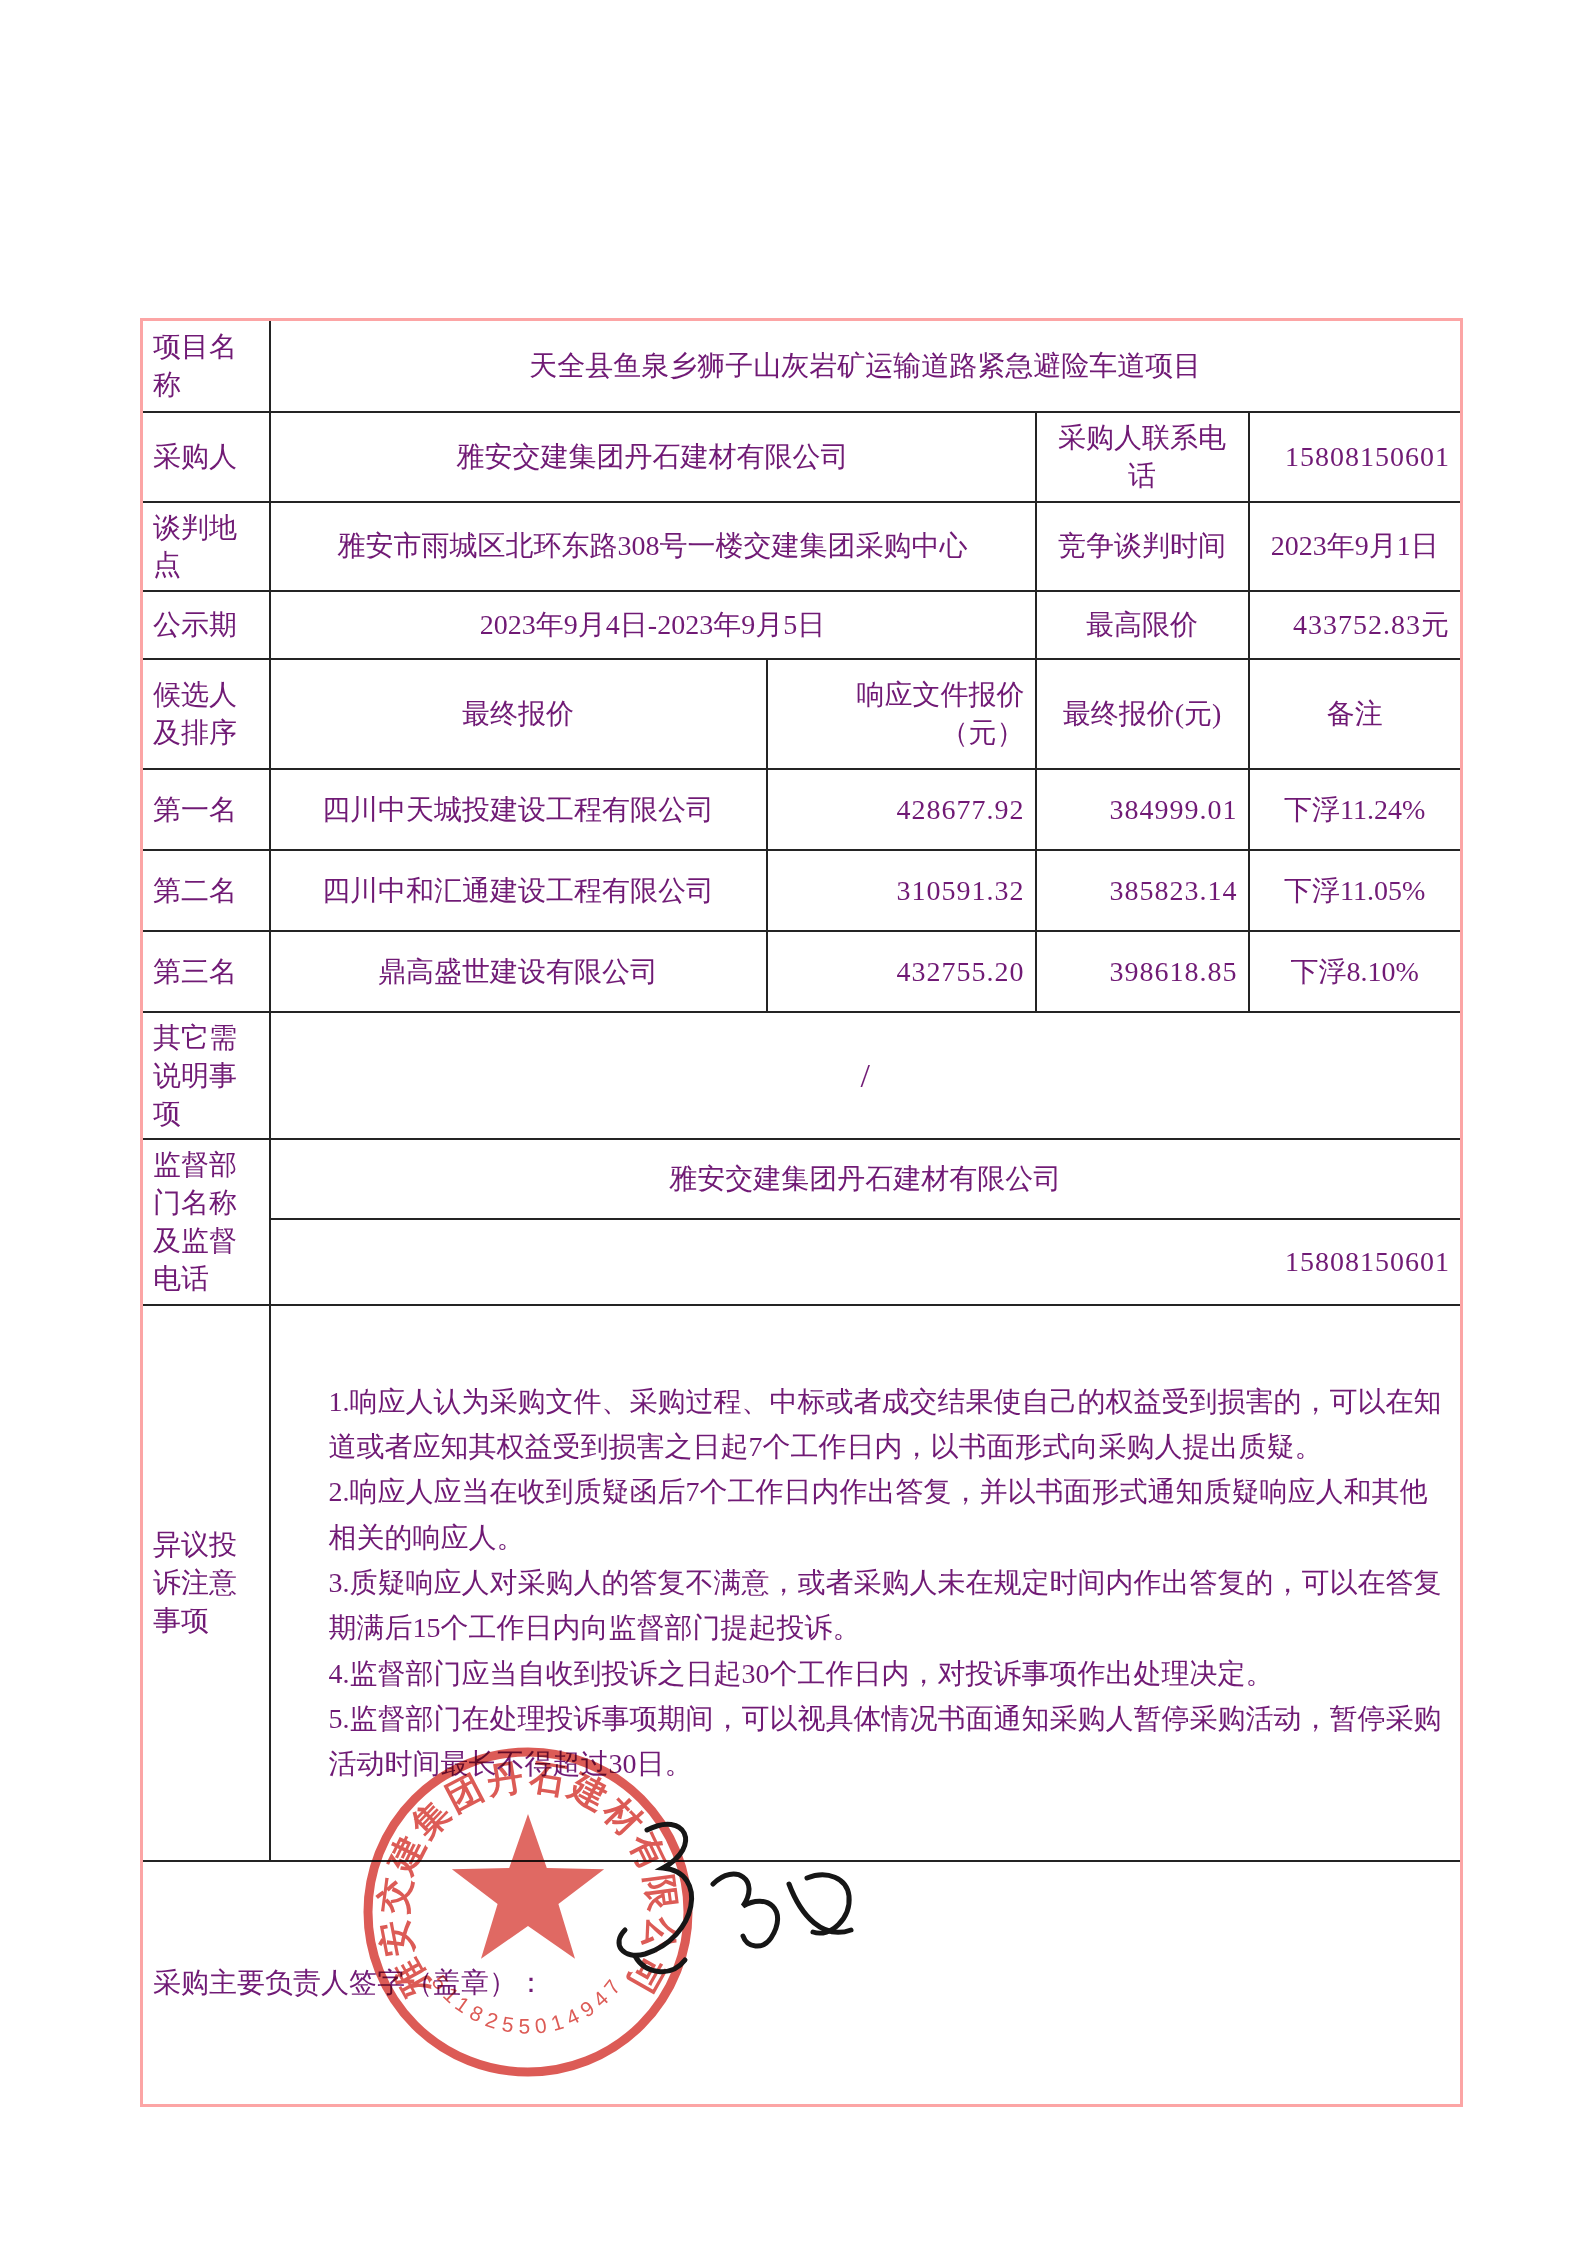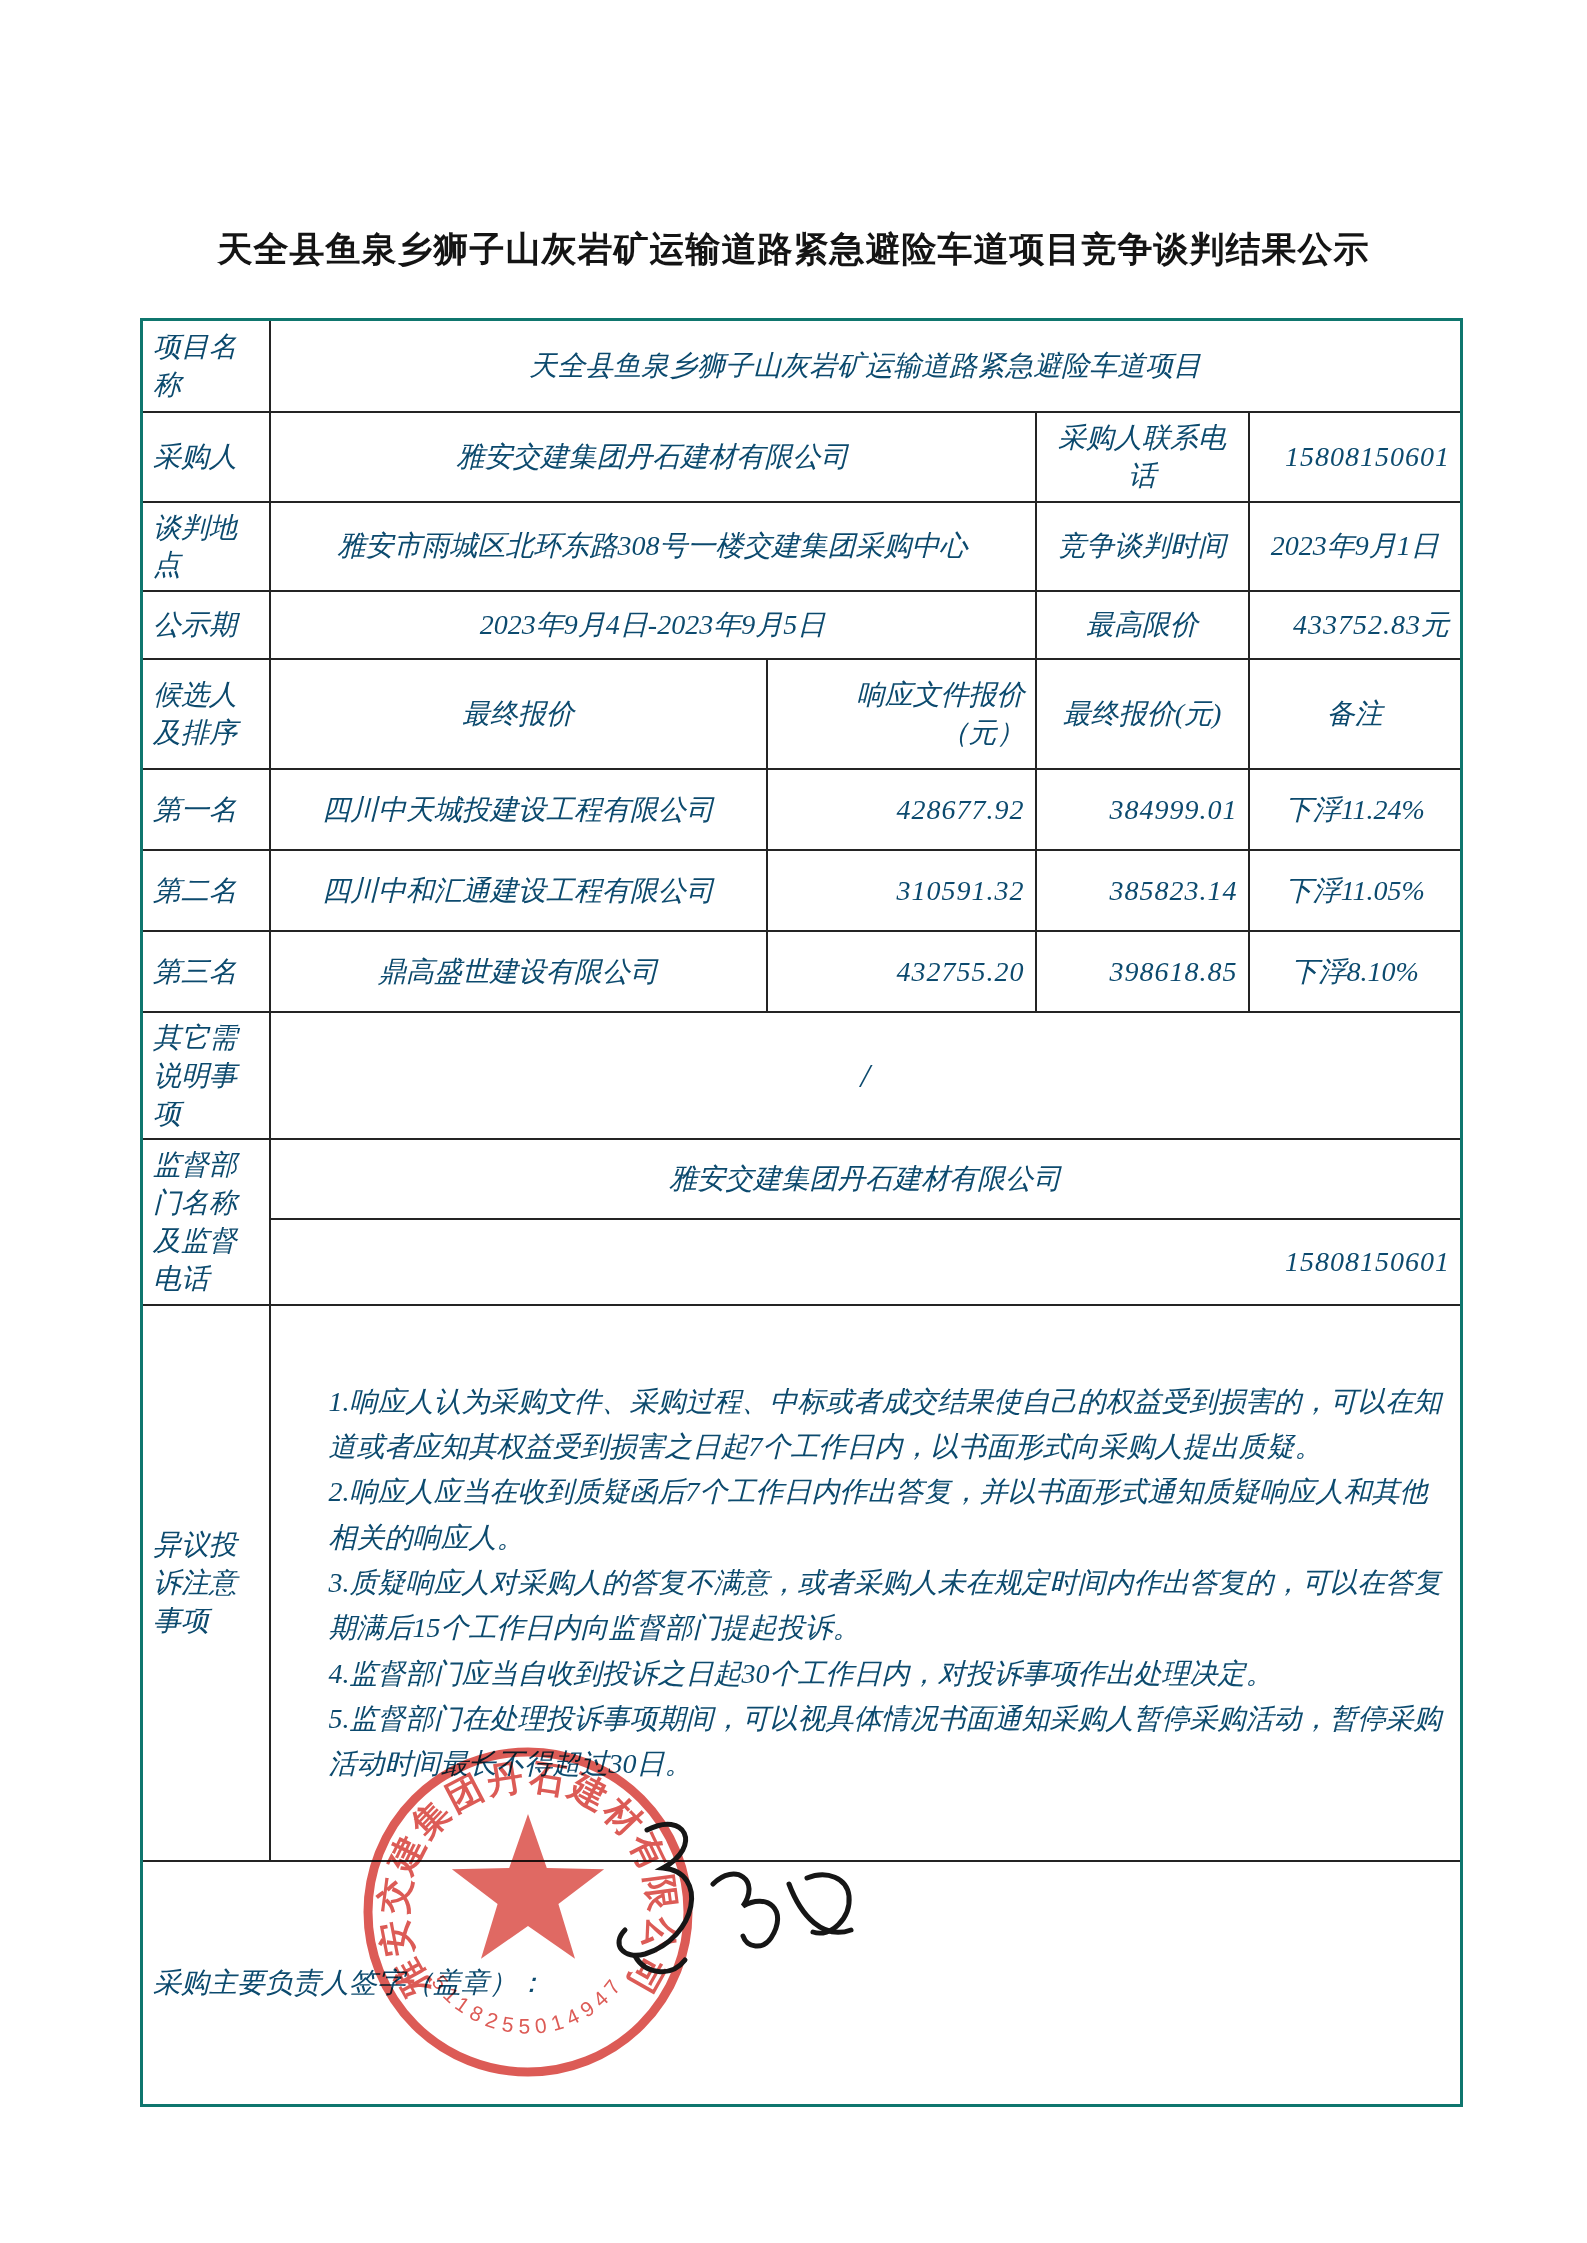--- a/index.html
+++ b/index.html
@@ -16,24 +16,23 @@
     text-align:center;
     font-size:35px;font-weight:700;
     letter-spacing:1px;
     color:#141414;
   }
   #tbl-wrap{position:absolute;left:140px;top:318px;width:1320px;}
   table.results{
     width:100%;
     border-collapse:collapse;
     table-layout:fixed;
-    border:3px solid #0f766e;
+    border:3px solid #fca5a5;
     font-size:28px;
-    color:#0c4a6e;
-    font-style:italic;
+    color:#701a75;
   }
   table.results td{
     border:2px solid #242424;
     vertical-align:middle;
     padding:6px 10px;
     line-height:1.35;
     overflow:hidden;
   }
   td.lbl{ text-align:left; padding-left:9px; }
   td.val{ text-align:center; padding-left:16px; }
@@ -66,21 +65,20 @@
   #signature{
     position:absolute;left:575px;top:1788px;width:320px;height:230px;
     pointer-events:none;
   }
 </style>
 </head>
 <body>
 
 <div id="page">
 
-  <div id="doc-title">天全县鱼泉乡狮子山灰岩矿运输道路紧急避险车道项目竞争谈判结果公示</div>
 
   <div id="tbl-wrap">
     <table class="results">
       <colgroup>
         <col style="width:128px">
           <col style="width:497px">
           <col style="width:269px">
           <col style="width:213px">
           <col style="width:213px">
       </colgroup>

